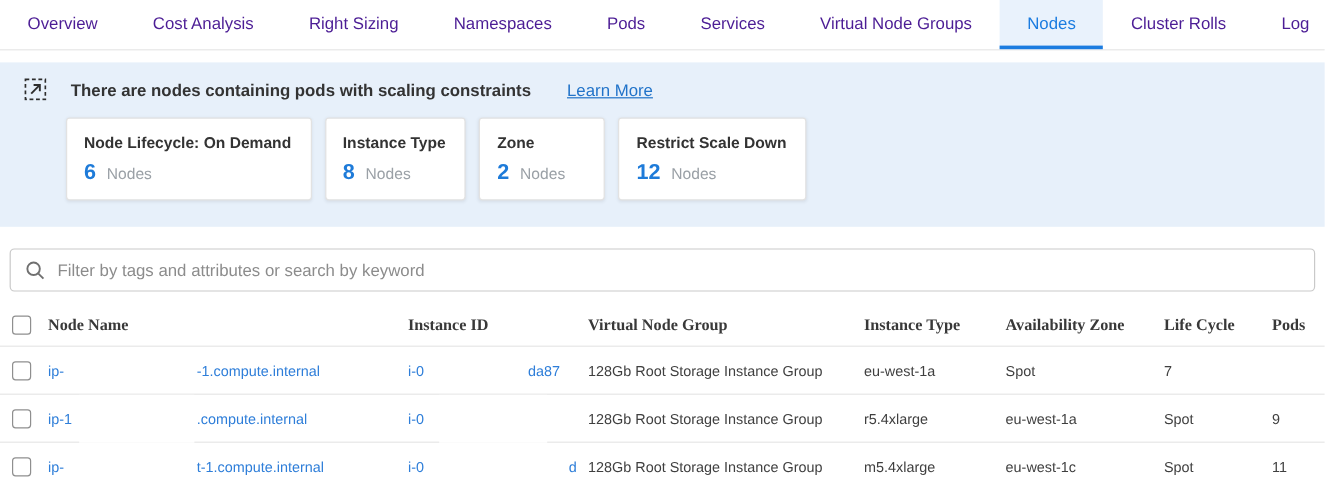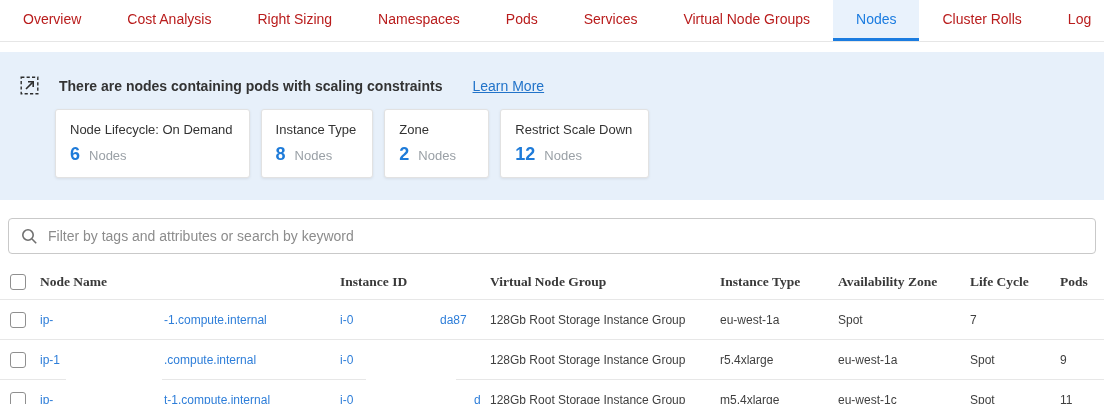--- a/index.html
+++ b/index.html
@@ -1,35 +1,35 @@
 <!DOCTYPE html>
 <html><head>
 <meta charset="utf-8">
 <style>
   * { margin:0; padding:0; box-sizing:border-box; }
   html,body { width:1104px; height:404px; background:#fff; overflow:hidden;
     font-family:"Liberation Sans", sans-serif; color:#3c3c3c; }
 
   
   .tabbar { display:flex; align-items:stretch; height:42px; border-bottom:1px solid #e6e6e6; }
-  .tab { padding:0 23px; display:flex; align-items:center; font-size:14px; color:#b91c1c;
+  .tab { padding:0 23px; display:flex; align-items:center; font-size:14px; color:#4c1d95;
     cursor:pointer; border-bottom:3px solid transparent; white-space:nowrap; }
   .tab.active { background:#e9f2fc; color:#1b7ce0; border-bottom:3px solid #1b7ce0; }
 
   
-  .banner { margin-top:10px; background:#e7f0fa; padding:24px 20px 22px 20px; }
+  .banner { margin-top:10px; background:#e7f0fa; padding:13px 20px 22px 20px; }
   .banner-msg { display:flex; align-items:center; gap:20px; }
   .banner-msg .txt { font-size:14px; font-weight:700; color:#333; }
   .banner-msg a { font-size:14px; color:#2173c9; text-decoration:underline; margin-left:10px; cursor:pointer; }
   .scale-icon { width:19px; height:19px; flex:0 0 auto; }
 
   .cards { display:flex; gap:11px; margin:14px 0 0 35px; }
   .card { background:#fff; border:1px solid #e2e2e2; border-radius:3px;
     box-shadow:0 1px 3px rgba(0,0,0,.08); padding:12px 16px 12px 14px; min-width:105px; }
-  .card-title { font-size:13px; font-weight:400; color:#333; white-space:nowrap; }
+  .card-title { font-size:13px; font-weight:700; color:#333; white-space:nowrap; }
   .card-value-row { margin-top:7px; display:flex; align-items:baseline; }
   .card-value { font-size:18px; font-weight:600; color:#1e7bd9; }
   .card-unit { font-size:13px; color:#9aa0a6; margin-left:9px; }
 
   
   .searchbox { margin:18px 8px 0 8px; height:36px; border:1px solid #c9c9c9; border-radius:4px;
     display:flex; align-items:center; padding:0 12px; background:#fff; }
   .searchbox svg { flex:0 0 auto; }
   .searchbox input { border:none; outline:none; flex:1; margin-left:10px; font-size:14px;
     font-family:"Liberation Sans", sans-serif; color:#737373; background:transparent; }

